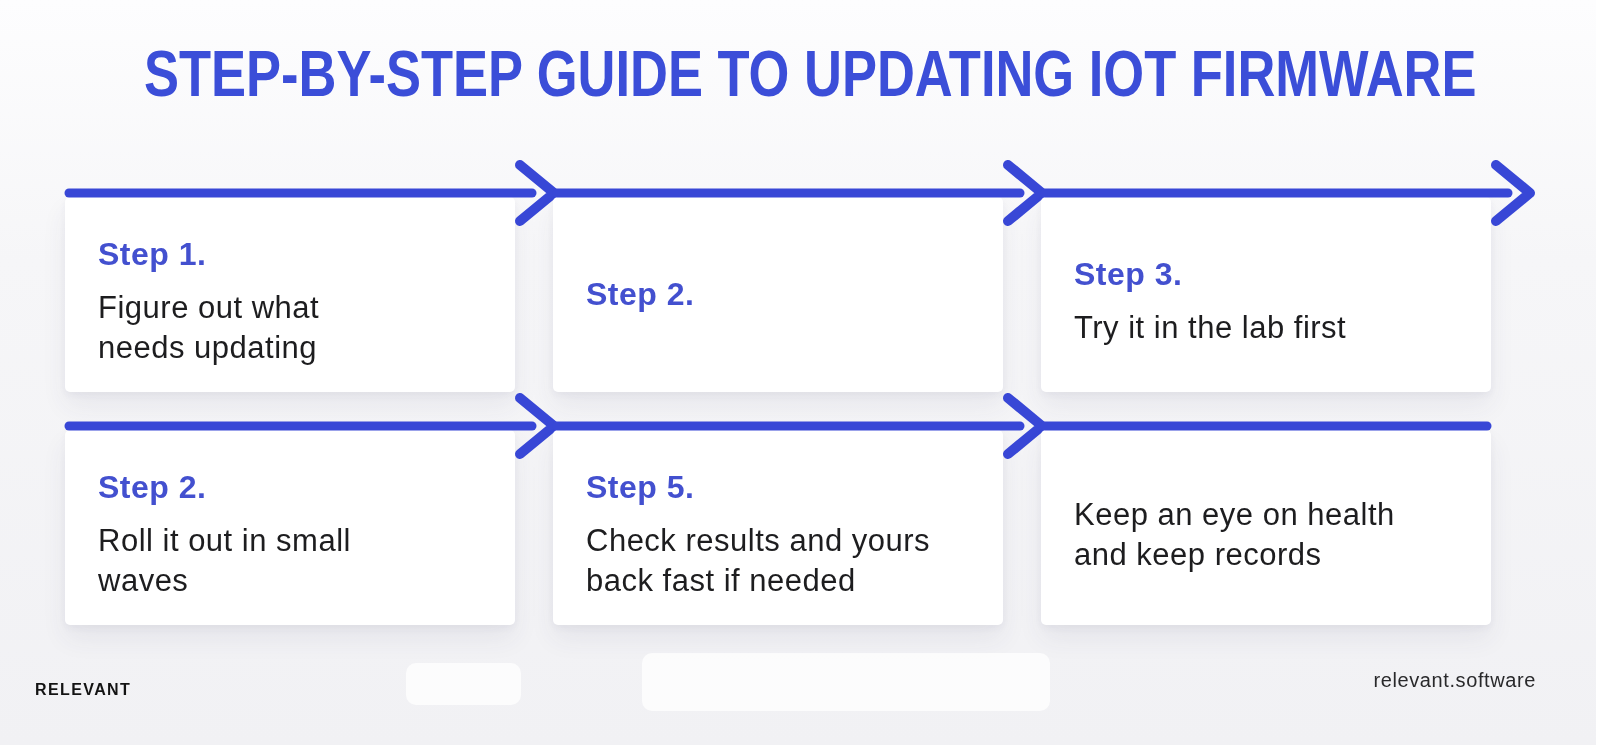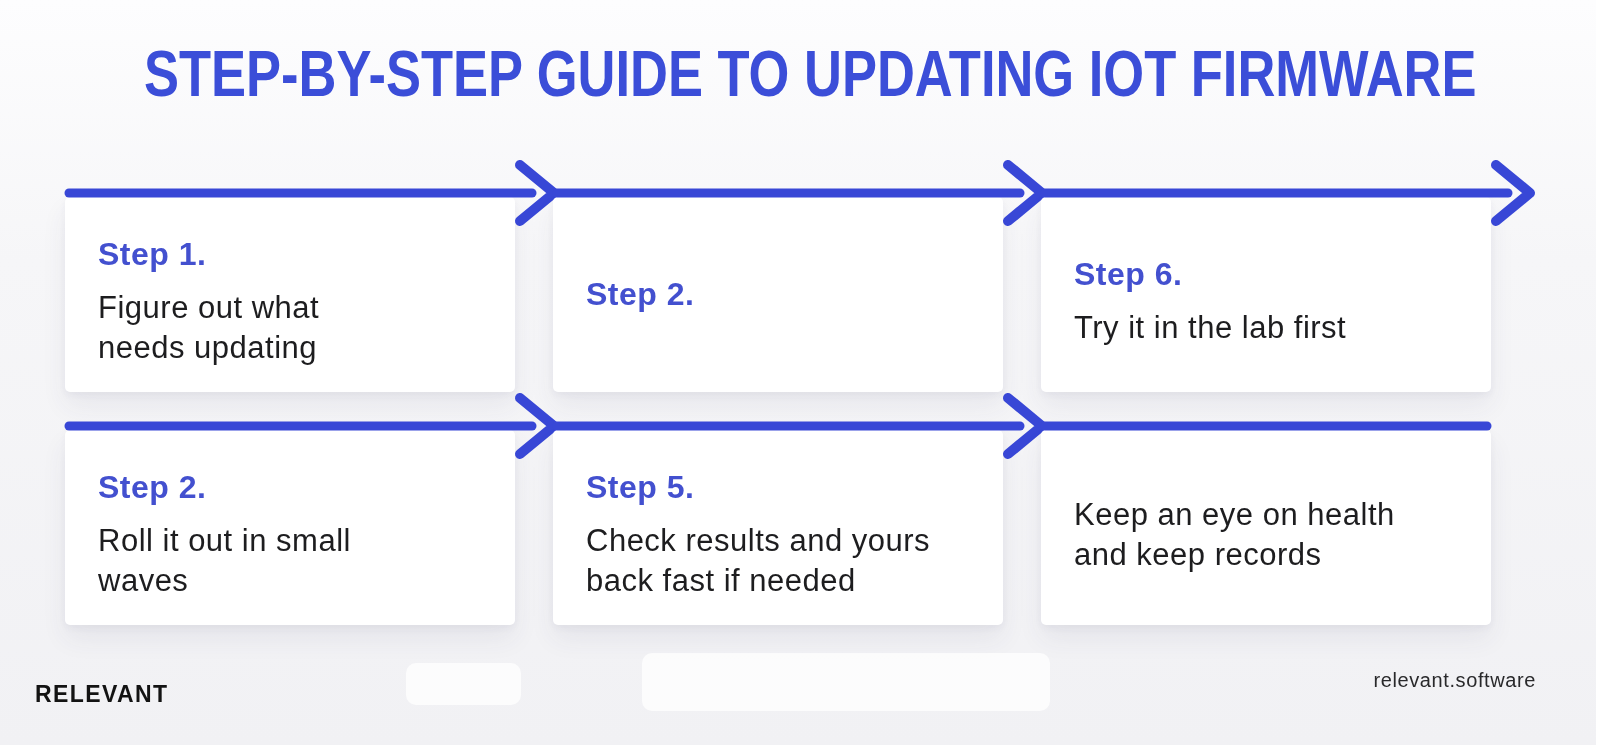--- a/index.html
+++ b/index.html
@@ -109,21 +109,21 @@
     background: rgba(255, 255, 255, 0.75);
     border-radius: 10px;
   }
   .blot-a { left: 406px; top: 663px; width: 115px; height: 42px; }
   .blot-b { left: 642px; top: 653px; width: 408px; height: 58px; }
 
   .footer-brand {
     position: absolute;
     left: 35px;
     top: 681px;
-    font-size: 23px;
+    font-size: 16px;
     font-weight: 700;
     letter-spacing: 1.4px;
     color: var(--brand-color);
   }
 
   .footer-website {
     position: absolute;
     right: 60px;
     top: 669px;
     font-size: 20px;
@@ -157,21 +157,21 @@
         <path class="head" d="M455 7 L489 35 L455 63"></path>
       </svg>
       <div class="step-label">Step 2.</div>
     </div>
 
     <div class="step-card">
       <svg class="arrow" viewBox="0 0 515 70" aria-hidden="true">
         <path class="shaft" d="M4 35 H467"></path>
         <path class="head" d="M455 7 L489 35 L455 63"></path>
       </svg>
-      <div class="step-label">Step 6.</div>
+      <div class="step-label">Step 3.</div>
       <div class="step-desc">Try it in the lab first</div>
     </div>
 
     <div class="step-card">
       <svg class="arrow" viewBox="0 0 515 70" aria-hidden="true">
         <path class="shaft" d="M4 35 H467"></path>
         <path class="head" d="M455 7 L489 35 L455 63"></path>
       </svg>
       <div class="step-label">Step 2.</div>
       <div class="step-desc">Roll it out in small

